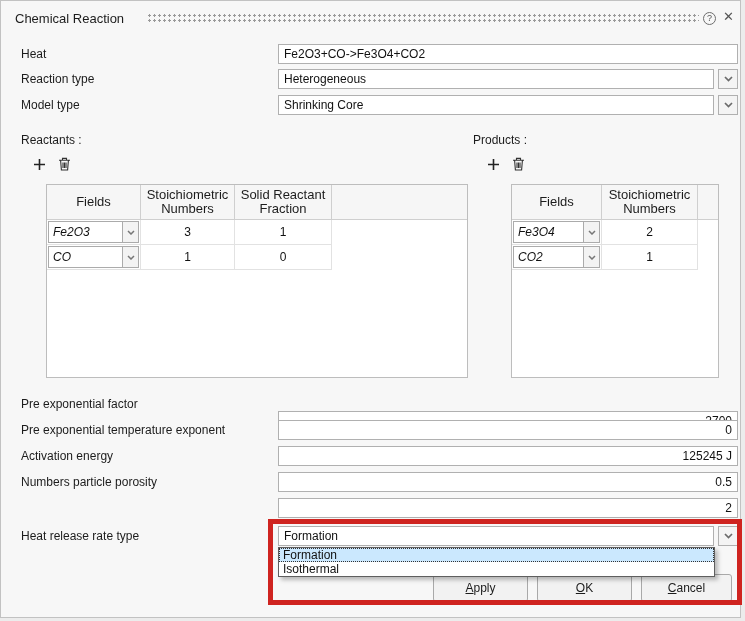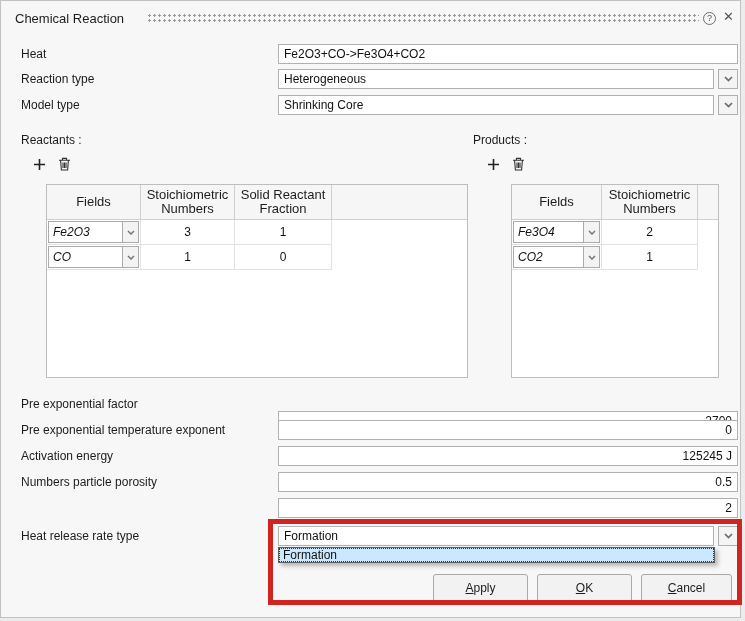--- a/index.html
+++ b/index.html
@@ -222,17 +222,18 @@
   </div>
   <div class="btn" style="left:536px; width:95px">
     <span><span class="mn">O</span><span>K</span></span>
   </div>
   <div class="btn" style="left:640px; width:91px">
     <span><span class="mn">C</span><span>ancel</span></span>
   </div>
 
   <div class="popup">
     <div class="opt selected">Formation</div>
+    <div class="opt">Isothermal</div>
   </div>
 
   <div class="annotation"></div>
 
 </div>
 
 </body></html>

